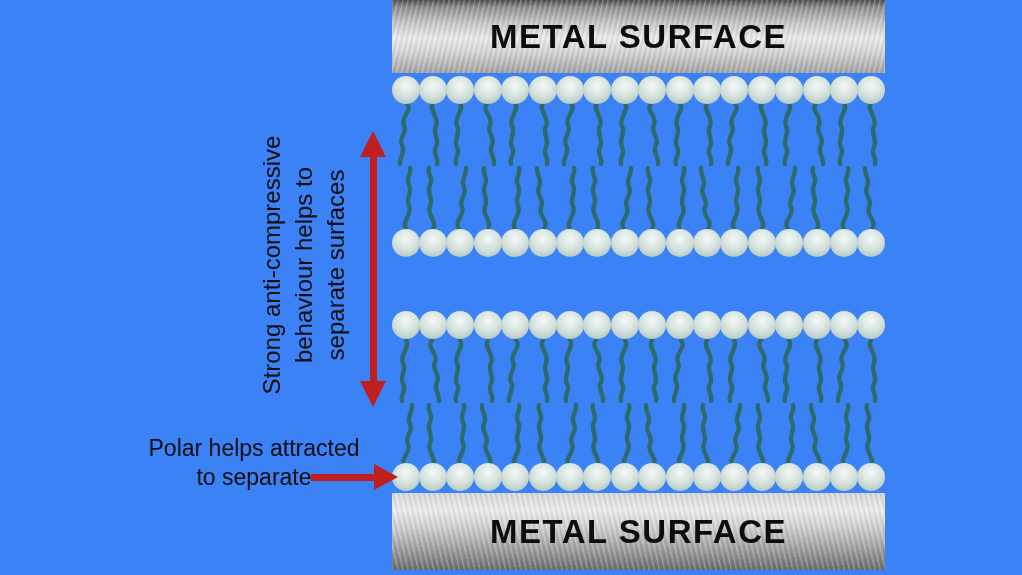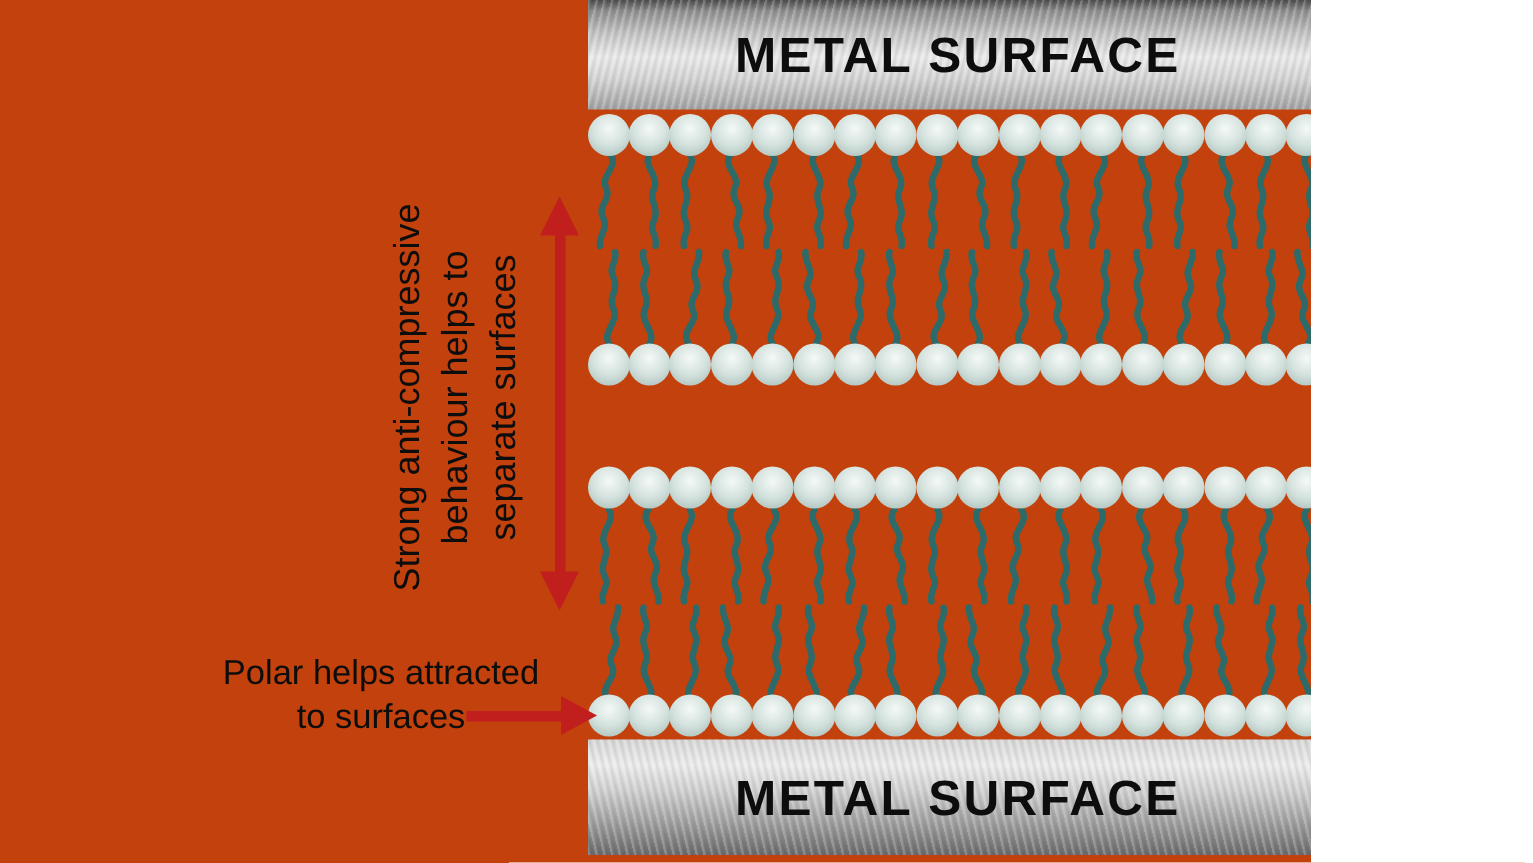--- a/index.html
+++ b/index.html
@@ -1,17 +1,17 @@
 <!DOCTYPE html>
 <html style="--red: #c11e1e; --oil-top: #f5d05a; --oil-bottom: #d89c15; --oil-text: #ffffff; --text: #0d0d0d;"><head>
 <meta charset="utf-8">
 <style>
   html,body{margin:0;padding:0;background:#ffffff;}
   .canvas{
-    position:relative;width:874px;height:575px;background:#c2410c;overflow:hidden;
+    position:relative;width:1022px;height:575px;background:#3b82f6;overflow:hidden;
     font-family:"Liberation Sans", sans-serif;
   }
   
   .metal-bar{
     position:absolute;left:392px;width:493px;z-index:3;
     display:flex;align-items:center;justify-content:center;
   }
   .metal-bar.top{
     top:0;height:73px;
     background:
@@ -374,21 +374,21 @@
   </div>
 
   <div class="rotated-note">
     <div>Strong anti-compressive</div>
     <div>behaviour helps to</div>
     <div>separate surfaces</div>
   </div>
 
   <div class="polar-note">
     <div>Polar helps attracted</div>
-    <div>to surfaces</div>
+    <div>to separate</div>
   </div>
 
   <div class="h-arrow">
     <div class="shaft"></div>
     <div class="head-right"></div>
   </div>
 
 </div>
 
 </body></html>

